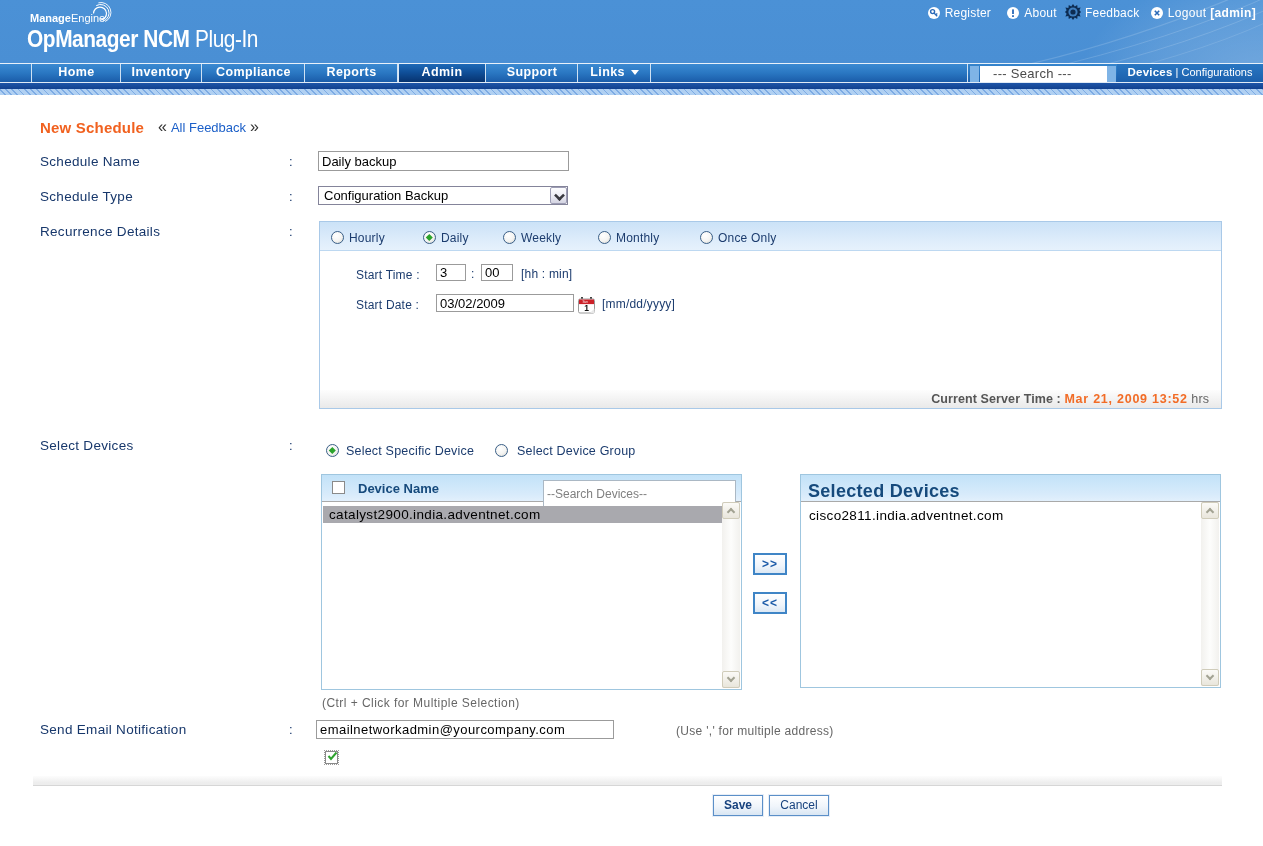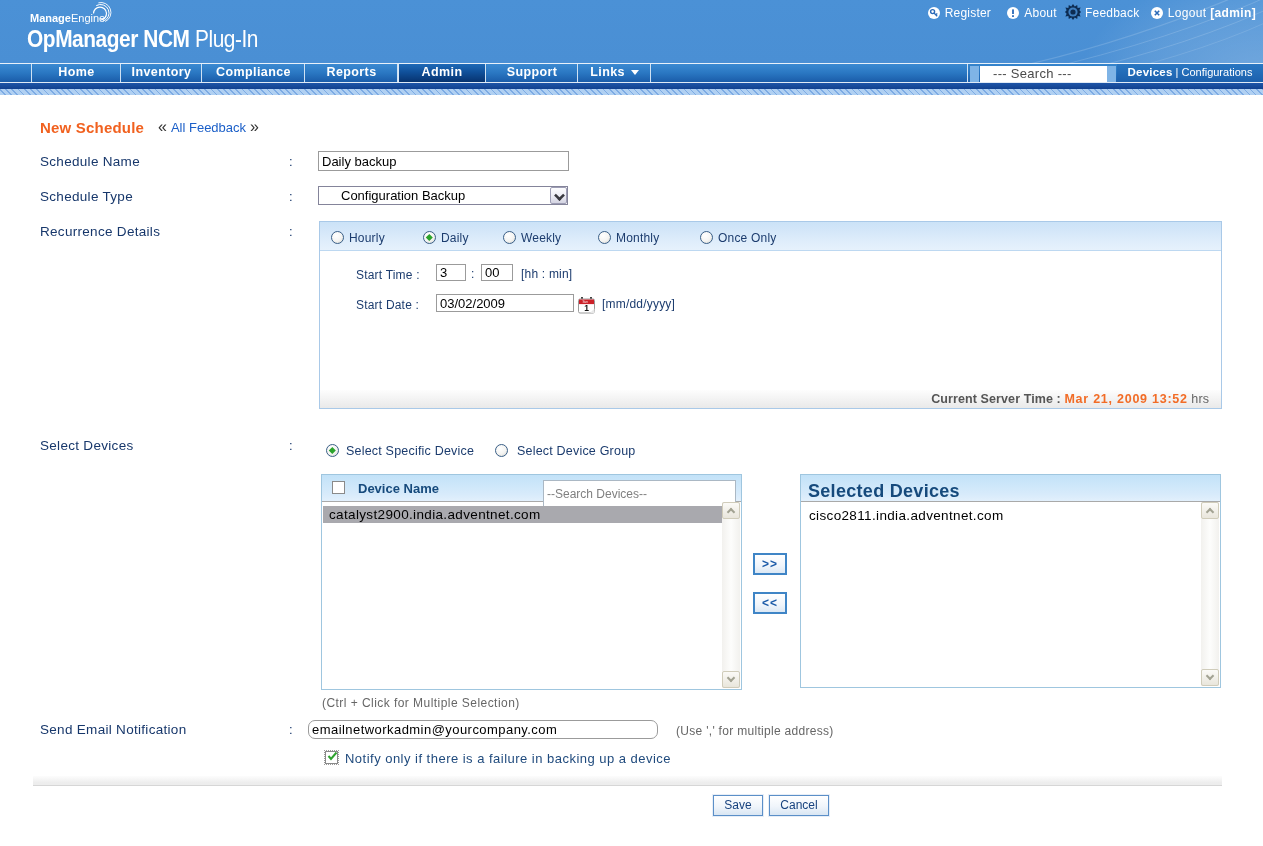--- a/index.html
+++ b/index.html
@@ -39,21 +39,21 @@
 
 #content { position:absolute; left:0; top:95px; width:1263px; height:751px; background:#fff; }
 #title { position:absolute; left:40px; top:119px; color:#f1611f; font-size:15px; font-weight:bold; letter-spacing:0.2px; }
 #bread { position:absolute; left:158px; top:118px; font-size:13px; color:#333; }
 #bread a { color:#1b5fc8; text-decoration:none; margin:0 4px; } #bread .gg { font-size:16px; }
 .lbl { position:absolute; left:40px; font-size:13.5px; color:#17376b; letter-spacing:0.3px; }
 .colon { position:absolute; left:289px; font-size:13px; color:#17376b; }
 .tin { position:absolute; border:1px solid #9b9b9b; background:#fff; font-size:13px; color:#000000; font-family:"Liberation Sans",sans-serif; padding:0 3px; }
 
 
-#seltype { position:absolute; left:318px; top:186px; width:250px; height:19px; border:1px solid #84849a; background:#fff; font-size:13px; color:#000; line-height:17px; padding-left:22px; }
+#seltype { position:absolute; left:318px; top:186px; width:250px; height:19px; border:1px solid #84849a; background:#fff; font-size:13px; color:#000; line-height:17px; padding-left:5px; }
 #seltype .btn { position:absolute; right:0px; top:0px; width:17px; height:17px; background:linear-gradient(180deg,#fdfdfe 0%,#ececf4 55%,#d4d4e2 100%); border:1px solid #9d9db4; border-radius:2px; }
 #seltype .btn:after { content:""; position:absolute; left:4px; top:3px; width:6px; height:6px; border-right:3px solid #39393f; border-bottom:3px solid #39393f; transform:rotate(45deg) scale(0.85); }
 
 
 #recur { position:absolute; left:319px; top:221px; width:903px; height:188px; border:1px solid #a9c9e8; background:#fff;text-decoration:underline; }
 #recur-hdr { position:absolute; left:0; top:0; width:901px; height:29px; background:linear-gradient(180deg,#cbe2f7 0%,#dfedfb 70%,#e6f1fc 100%); border-bottom:1px solid #bdd8f1; box-sizing:border-box; }
 .radio { position:absolute; width:13px; height:13px; border-radius:50%; background:radial-gradient(circle at 38% 32%, #ffffff 0%, #f4f4f2 55%, #d2d2cc 100%); border:1.2px solid #3a5f87; }
 .radio.on:after { content:""; position:absolute; left:3.2px; top:3.2px; width:4.6px; height:4.6px; transform:rotate(45deg); background:#2ba32b; }
 .rlbl { position:absolute; font-size:12px; color:#1c3c6e; letter-spacing:0.2px; }
 
@@ -222,25 +222,24 @@
           <i></i>
         </div>
       <div class="sbtn dn" style="bottom:0">
           <i></i>
         </div>
     </div>
   </div>
 
   <div class="lbl" style="top:722px">Send Email Notification</div>
   <div class="colon" style="top:722px">:</div>
-  <input class="tin" style="left: 308px; top: 720px; width: 350px; height: 19px; letter-spacing: 0.45px; border-radius: 7px;" value="emailnetworkadmin@yourcompany.com">
+  <input class="tin" style="left: 316px; top: 720px; width: 298px; height: 19px; letter-spacing: 0.45px;" value="emailnetworkadmin@yourcompany.com">
   <div style="position:absolute;left:676px;top:724px;font-size:12px;color:#666;letter-spacing:0.3px">(Use ',' for multiple address)</div>
 
   <div class="cbx" style="left:325px;top:751px;outline:1px dotted #9a9a9a"></div>
   <svg style="position:absolute;left:326px;top:750px" width="13" height="13" viewBox="0 0 13 13">
       <path d="M2.5 6 L5 9 L10.5 2.5" fill="none" stroke="#2fa32f" stroke-width="2"></path>
     </svg>
-  <div style="position:absolute;left:345px;top:751px;font-size:13px;color:#1f4a7d;letter-spacing:0.48px">Notify only if there is a failure in backing up a device</div>
 
   <div id="hr"></div>
-  <div class="btn2" style="left:713px;width:50px;font-weight:normal">Save</div>
+  <div class="btn2" style="left:713px;width:50px;font-weight:bold">Save</div>
   <div class="btn2" style="left:769px;width:60px">Cancel</div>
 </div>
 
 </body></html>

